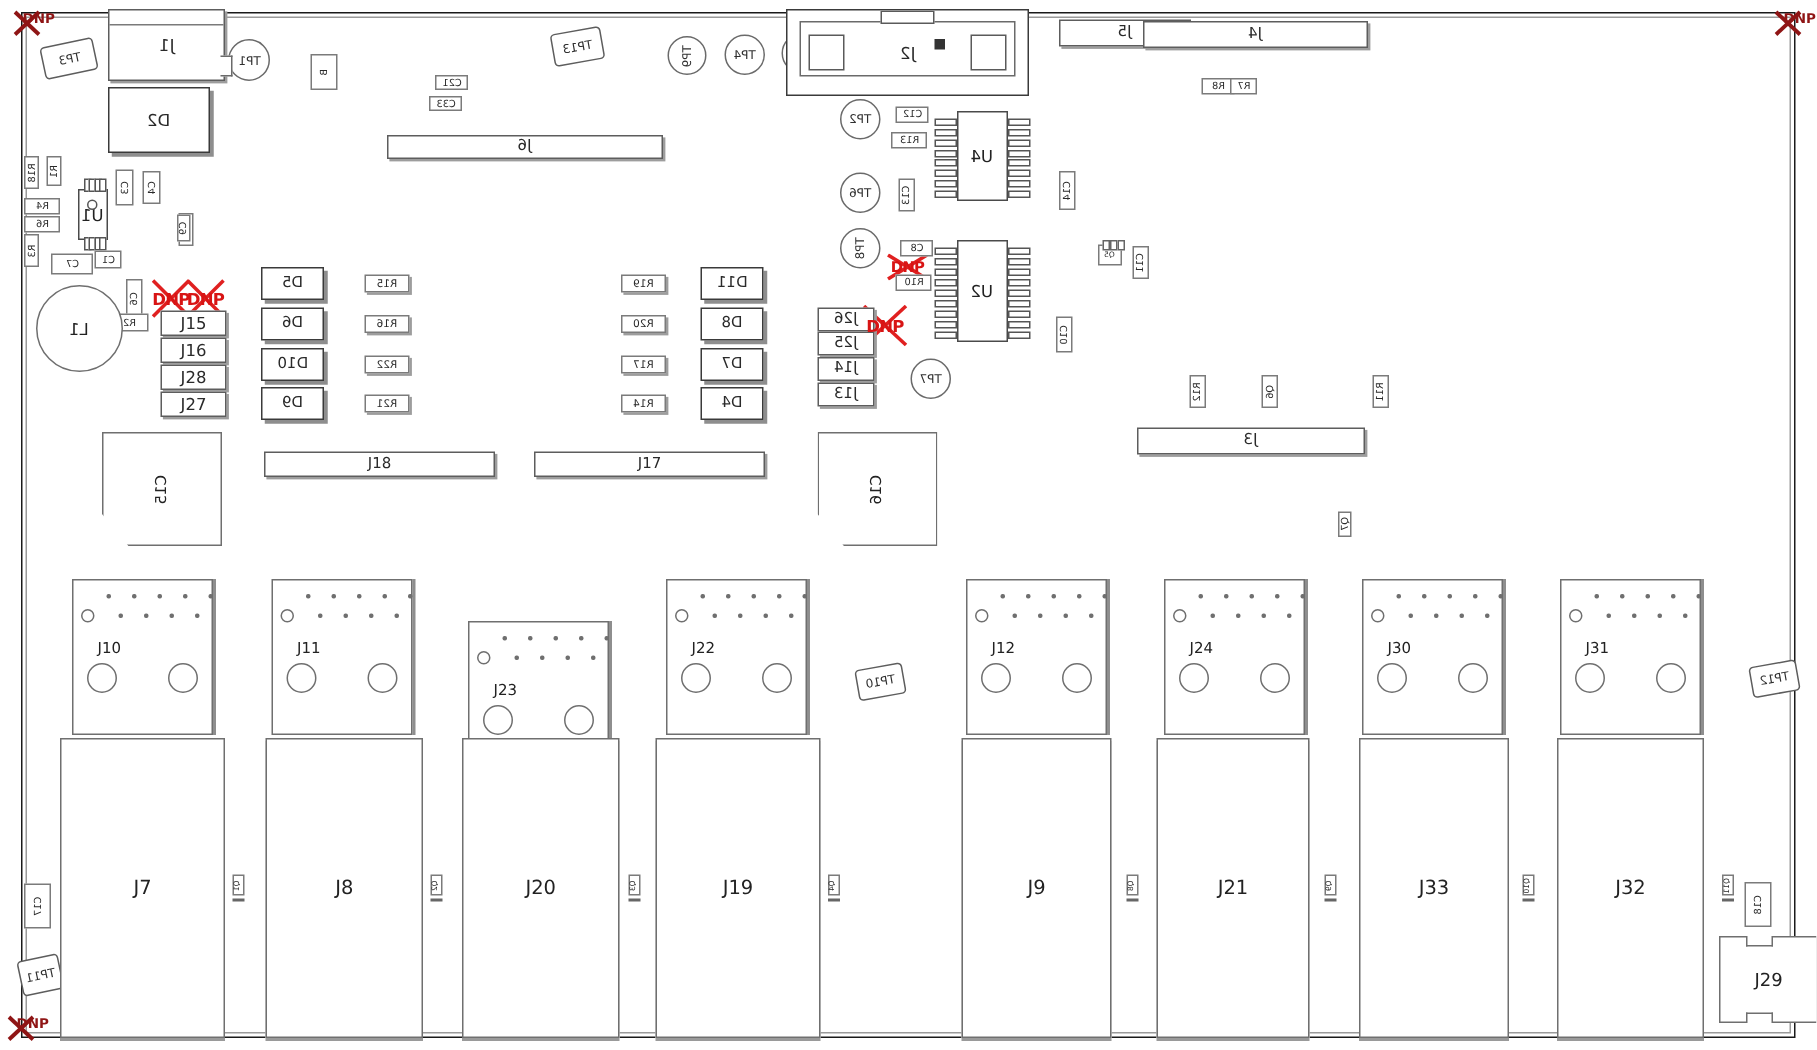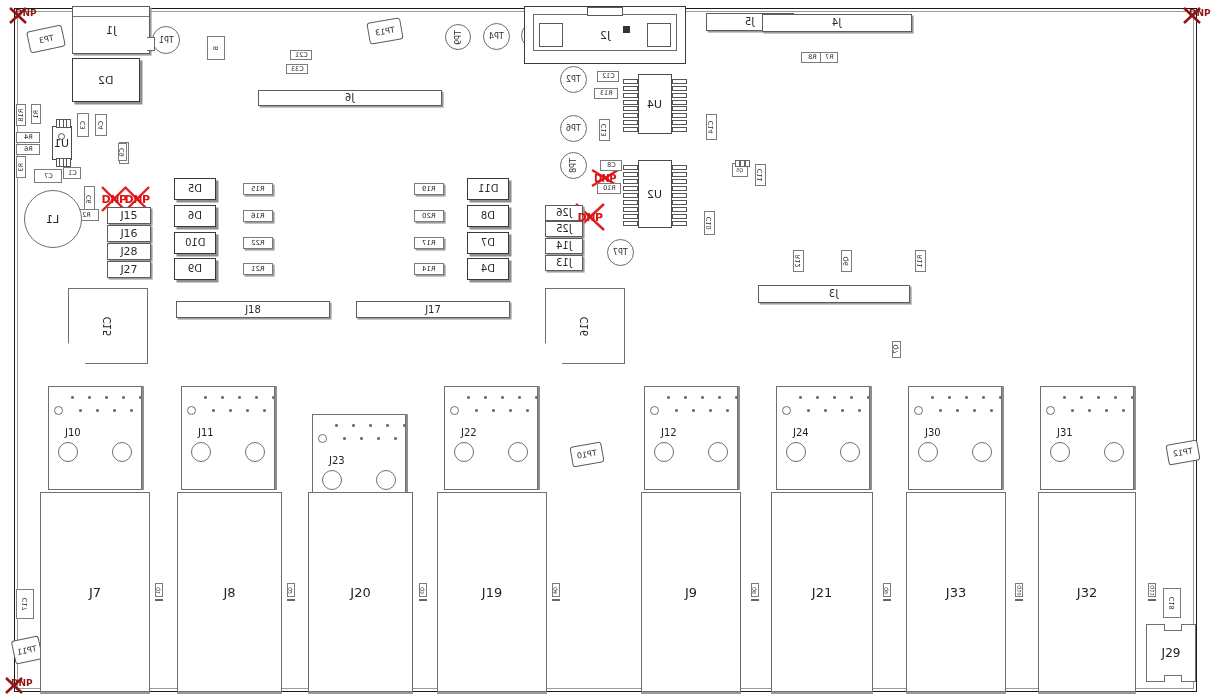--- a/index.html
+++ b/index.html
@@ -371,21 +371,21 @@
       </div>
       <div class="bigconn" style="left: 771px; top: 492px; width: 102px; height: 200px; font-size: 13px; box-shadow: rgb(154, 154, 154) 0px 2px 0px 0px;">
         <span class="lbl">J21</span>
       </div>
       <div class="bigconn" style="left: 906px; top: 492px; width: 100px; height: 200px; font-size: 13px; box-shadow: rgb(154, 154, 154) 0px 2px 0px 0px;">
         <span class="lbl">J33</span>
       </div>
       <div class="bigconn" style="left: 1038px; top: 492px; width: 98px; height: 200px; font-size: 13px; box-shadow: rgb(154, 154, 154) 0px 2px 0px 0px;">
         <span class="lbl">J32</span>
       </div>
-      <div class="bigconn" style="left: 1146px; top: 624px; width: 50px; height: 58px; font-size: 12px;">
+      <div class="bigconn" style="left: 1146px; top: 624px; width: 66px; height: 58px; font-size: 12px;">
         <div style="position: absolute; left: 17px; top: -1px; width: 16px; height: 6px; background: rgb(255, 255, 255); border-left: 1.2px solid rgb(111, 111, 111); border-right: 1.2px solid rgb(111, 111, 111); border-bottom: 1.2px solid rgb(111, 111, 111); border-top: none;"></div>
         <div style="position: absolute; left: 17px; bottom: -1px; width: 16px; height: 6px; background: rgb(255, 255, 255); border-left: 1.2px solid rgb(111, 111, 111); border-right: 1.2px solid rgb(111, 111, 111); border-top: 1.2px solid rgb(111, 111, 111); border-bottom: none;"></div>
         <span class="lbl" style="position: relative;">J29</span>
       </div>
       <div class="ic" style="left: 36px; top: 126px; width: 52px; height: 34px;">
         <div class="body" style="font-size: 11px;">
           <span class="lbl" style="transform: scaleX(-1);">U1</span>
         </div>
         <div class="leg" style="left: 20px; top: -7px; width: 5px; height: 9px;"></div>
         <div class="leg" style="left: 20px; bottom: -7px; width: 5px; height: 9px;"></div>

